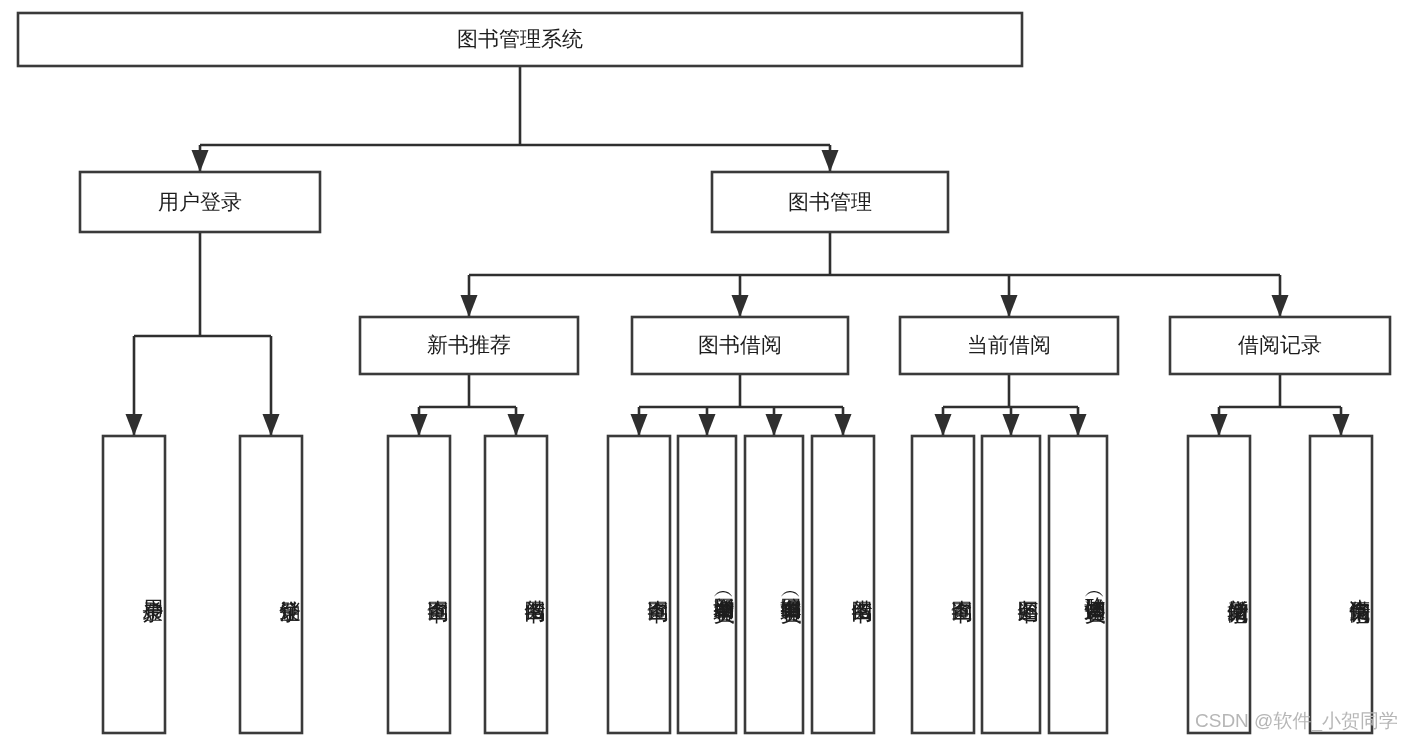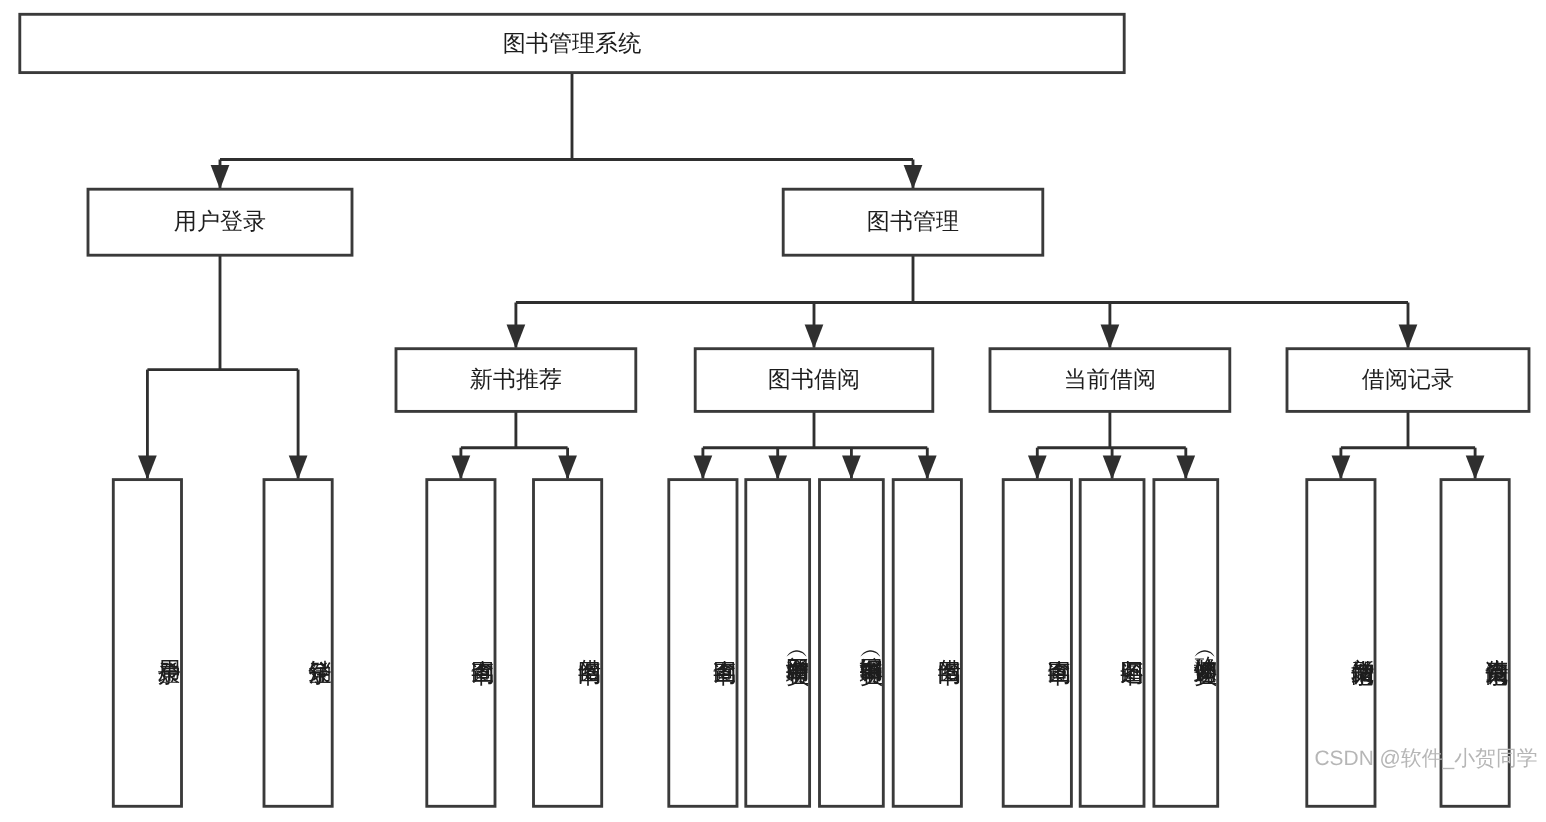--- a/index.html
+++ b/index.html
@@ -175,15 +175,15 @@
       <div class="vlabel" style="left: 678px; top: 444px; width: 58px; height: 281px;">新增图书（管理员）</div>
       <div class="vlabel" style="left: 745px; top: 444px; width: 58px; height: 281px;">编辑图书（管理员）</div>
       <div class="vlabel" style="left: 812px; top: 444px; width: 62px; height: 281px;">借阅图书</div>
       <div class="vlabel" style="left: 912px; top: 444px; width: 62px; height: 281px;">查询图书</div>
       <div class="vlabel" style="left: 982px; top: 444px; width: 58px; height: 281px;">归还图书</div>
       <div class="vlabel" style="left: 1049px; top: 444px; width: 58px; height: 281px;">确认归还（管理员）</div>
       <div class="vlabel" style="left: 1188px; top: 444px; width: 62px; height: 281px;">新增借阅记录</div>
       <div class="vlabel" style="left: 1310px; top: 444px; width: 62px; height: 281px;">查询借阅记录</div>
     </div>
 
-  <div class="watermark" style="left: 1195px; top: 676px;">CSDN @软件_小贺同学</div>
+  <div class="watermark" style="left: 1195px; top: 708px;">CSDN @软件_小贺同学</div>
 
 </div>
 
 </body></html>

